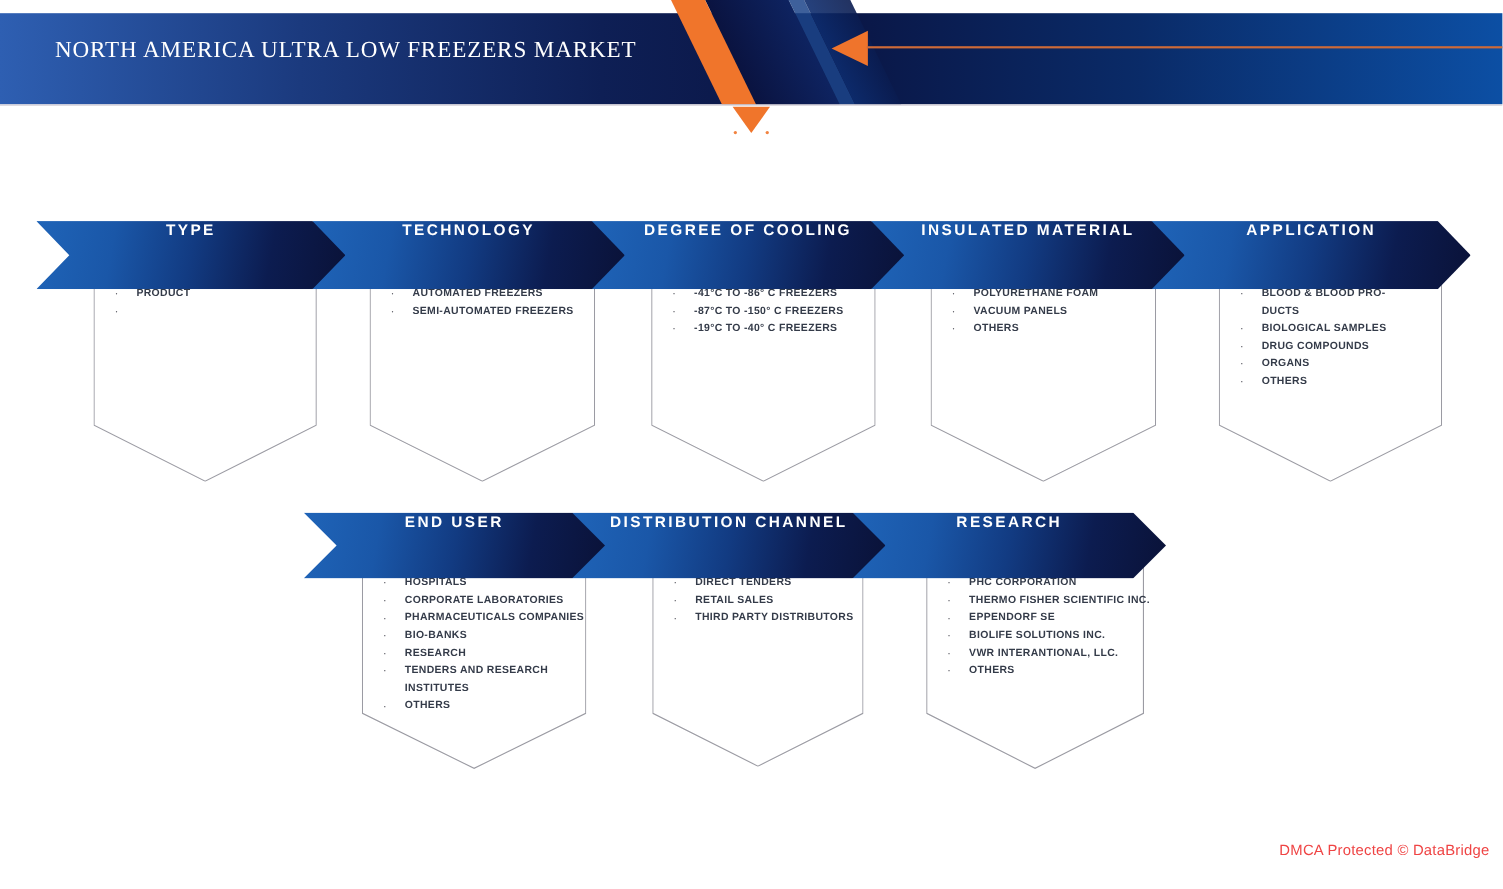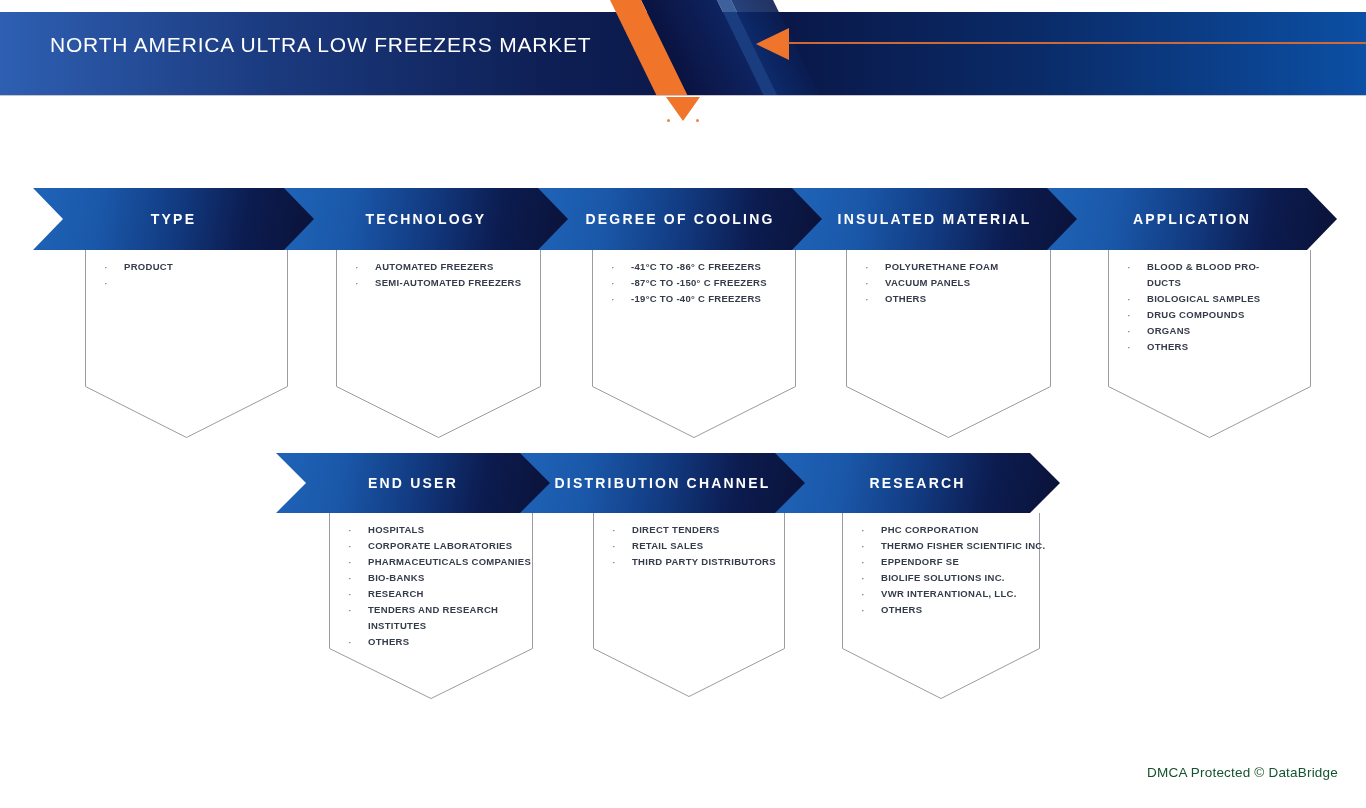--- a/index.html
+++ b/index.html
@@ -17,64 +17,65 @@
       #2E5FB2 0%, #1B3A7E 20%, #0E1F55 40%, #0A1544 55%, #0A2B68 76%, #0C4FA4 100%);
   }
   .stripe { position:absolute; top:0; height:95px; transform:skewX(26deg); transform-origin:0 0; }
   .stripe-navy  { left:641px; width:76px; background:linear-gradient(to right,#0A1340,#0E2360); }
   .stripe-glow1 { left:717px; width:14px; background:#1C4489; opacity:.85; }
   .stripe-glow2 { left:731px; width:42px; background:linear-gradient(to right,#0D2C6E,#0A1C50); opacity:.9; }
   .stripe-orange{ left:610px; width:31px; background:#F0752B; }
   .hero-underline { position:absolute; left:0; top:95px; width:1366px; height:1px; background:#C9C3CD; }
   .hero-title {
     position:absolute; left:50px; top:33px; color:#ffffff; z-index:5;
-    font-size:21px; font-weight:500; letter-spacing:0.8px; white-space:pre;
+    font-size:21px; font-weight:500; letter-spacing:0.8px; white-space:pre;font-family:Liberation Serif, serif;
   }
   .down-arrow {
     position:absolute; left:666px; top:97px; width:0; height:0;
     border-left:17px solid transparent; border-right:17px solid transparent;
     border-top:24px solid #F0752B;
   }
   .odot { position:absolute; width:3px; height:3px; border-radius:50%; background:#F0752B; opacity:.9; }
   .odot1 { left:667px; top:119px; }
   .odot2 { left:696px; top:119px; }
   .pointer-line { position:absolute; left:788px; top:42px; width:578px; height:2px; background:#CE6A38; z-index:6; }
   .pointer-head {
     position:absolute; left:756px; top:28px; width:0; height:0; z-index:6;
     border-top:16px solid transparent; border-bottom:16px solid transparent;
     border-right:33px solid #EF742C;
   }
 
   
   .seg {
     position:absolute; height:62px; padding:0 32px;
-    display:flex; align-items:center; justify-content:center;
+    display:flex; justify-content:center;
     background:linear-gradient(100deg, #1F64B8 0%, #1A57A8 25%, #123B82 50%, #0C1C50 75%, #0A1238 100%);
     clip-path:polygon(0 0, calc(100% - 30px) 0, 100% 50%, calc(100% - 30px) 100%, 0 100%);
+    margin-top:13px;
   }
   .seg.notched {
     clip-path:polygon(0 0, calc(100% - 30px) 0, 100% 50%, calc(100% - 30px) 100%, 0 100%, 30px 50%);
   }
   .seg.r2 { height:60px; }
   .seg-label {
     color:#ffffff; font-size:14px; font-weight:bold; letter-spacing:2.2px; white-space:pre;
   }
 
   
   .vbox { position:absolute; }
   .vbox svg { position:absolute; left:0; top:0; }
   .items { position:absolute; left:0; top:0; right:0; margin:0; padding:9px 6px 0 19px; list-style:none; }
   .item { display:flex; align-items:flex-start; }
   .dot { width:20px; flex:0 0 20px; color:#63636b; font-size:11px; line-height:16px; text-align:left; }
   .item-text {
     white-space:pre; font-size:9.5px; line-height:16px; letter-spacing:0.3px;
     color:#343B49; font-weight:700;
   }
 
-  .footer-note { position:absolute; right:28px; top:765px; font-size:13.5px; color:#14532d; letter-spacing:0.2px; }
+  .footer-note { position:absolute; right:12px; top:765px; font-size:13.5px; color:#ef4444; letter-spacing:0.2px; }
 </style>
 </head>
 <body>
 
 <div class="hero">
   <div class="hero-band"></div>
   <div class="stripe stripe-navy"></div>
   <div class="stripe stripe-glow1"></div>
   <div class="stripe stripe-glow2"></div>
   <div class="stripe stripe-orange"></div>

